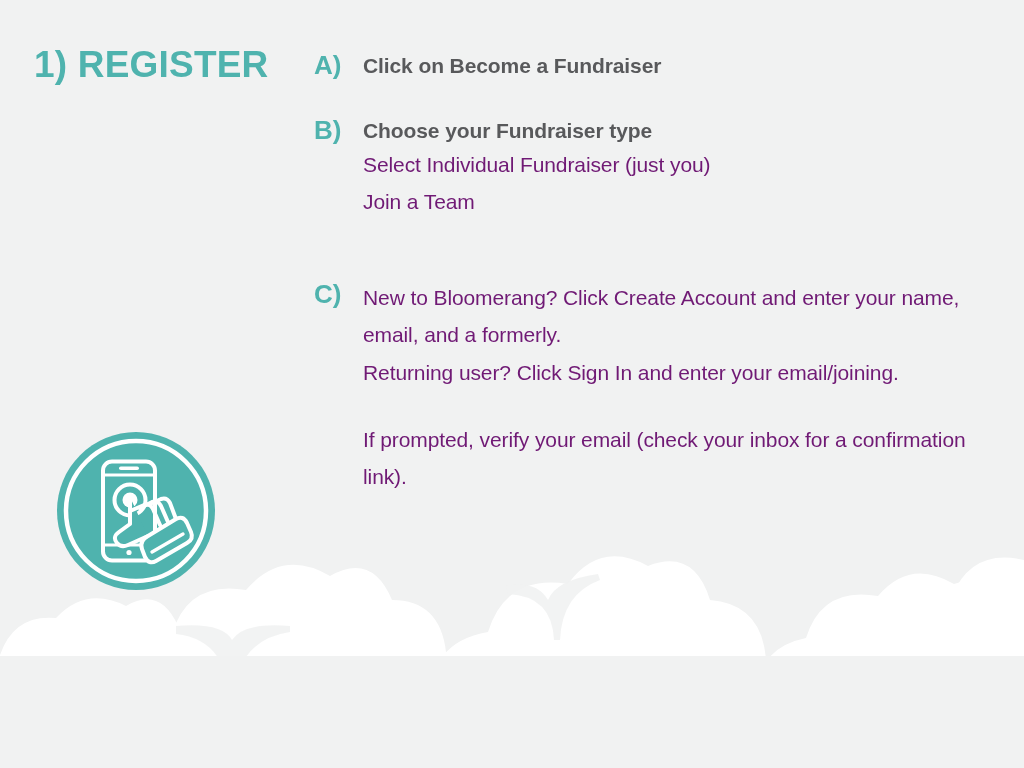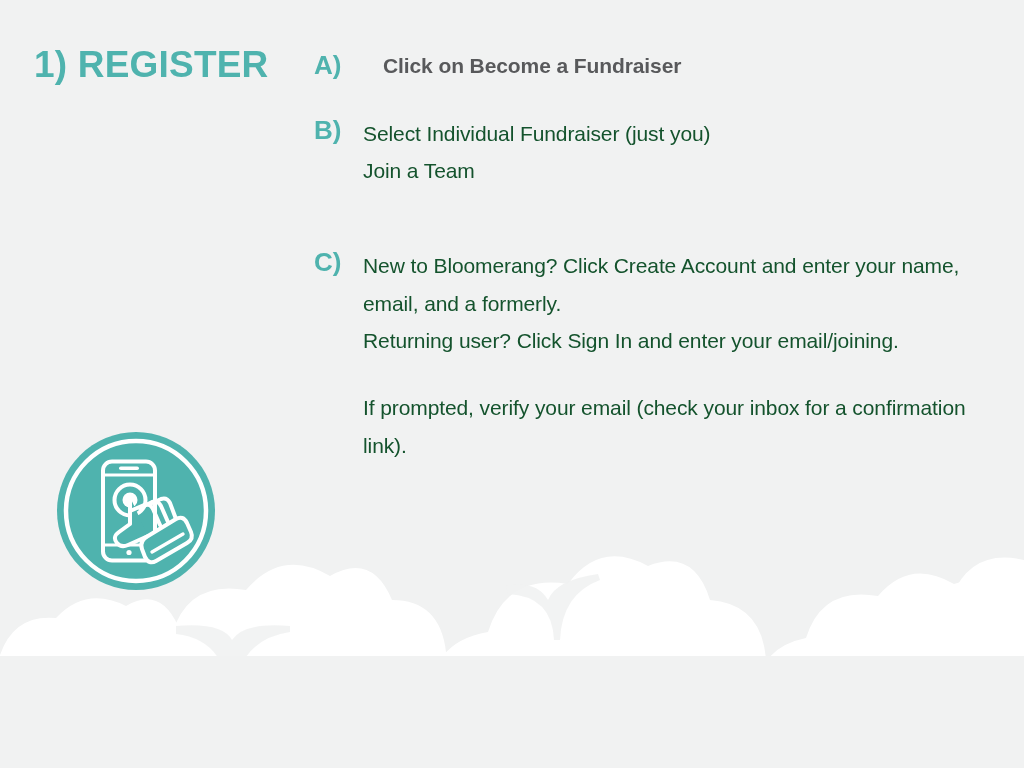--- a/index.html
+++ b/index.html
@@ -85,27 +85,26 @@
   .step-body {
     margin-left: 49px;
   }
 
   .step-head {
     font-size: 21px;
     font-weight: bold;
     color: #58595b;
     line-height: 1.50;
     letter-spacing: -0.1px;
-    margin-left: 20px;
   }
 
   .step-line {
     font-size: 21px;
     font-weight: normal;
-    color: #14532d;
+    color: #701a75;
     line-height: 1.78;
     letter-spacing: -0.1px;
   }
 
   .step-note {
     font-size: 20px;
     font-weight: normal;
     font-style: italic;
     color: #6a6c6e;
     line-height: 1.70;
@@ -192,20 +191,21 @@
       <div class="step-body">
         <div class="step-head">Click on Become a Fundraiser</div>
       </div>
     </div>
 
     <div class="gap-a"></div>
 
     <div class="step">
       <div class="step-letter">B)</div>
       <div class="step-body">
+        <div class="step-head">Choose your Fundraiser type</div>
         <div class="step-line">Select Individual Fundraiser (just you)</div>
         <div class="step-line">Join a Team</div>
         <div class="gap-note"></div>
       </div>
     </div>
 
     <div class="gap-b"></div>
 
     <div class="step">
       <div class="step-letter">C)</div>

